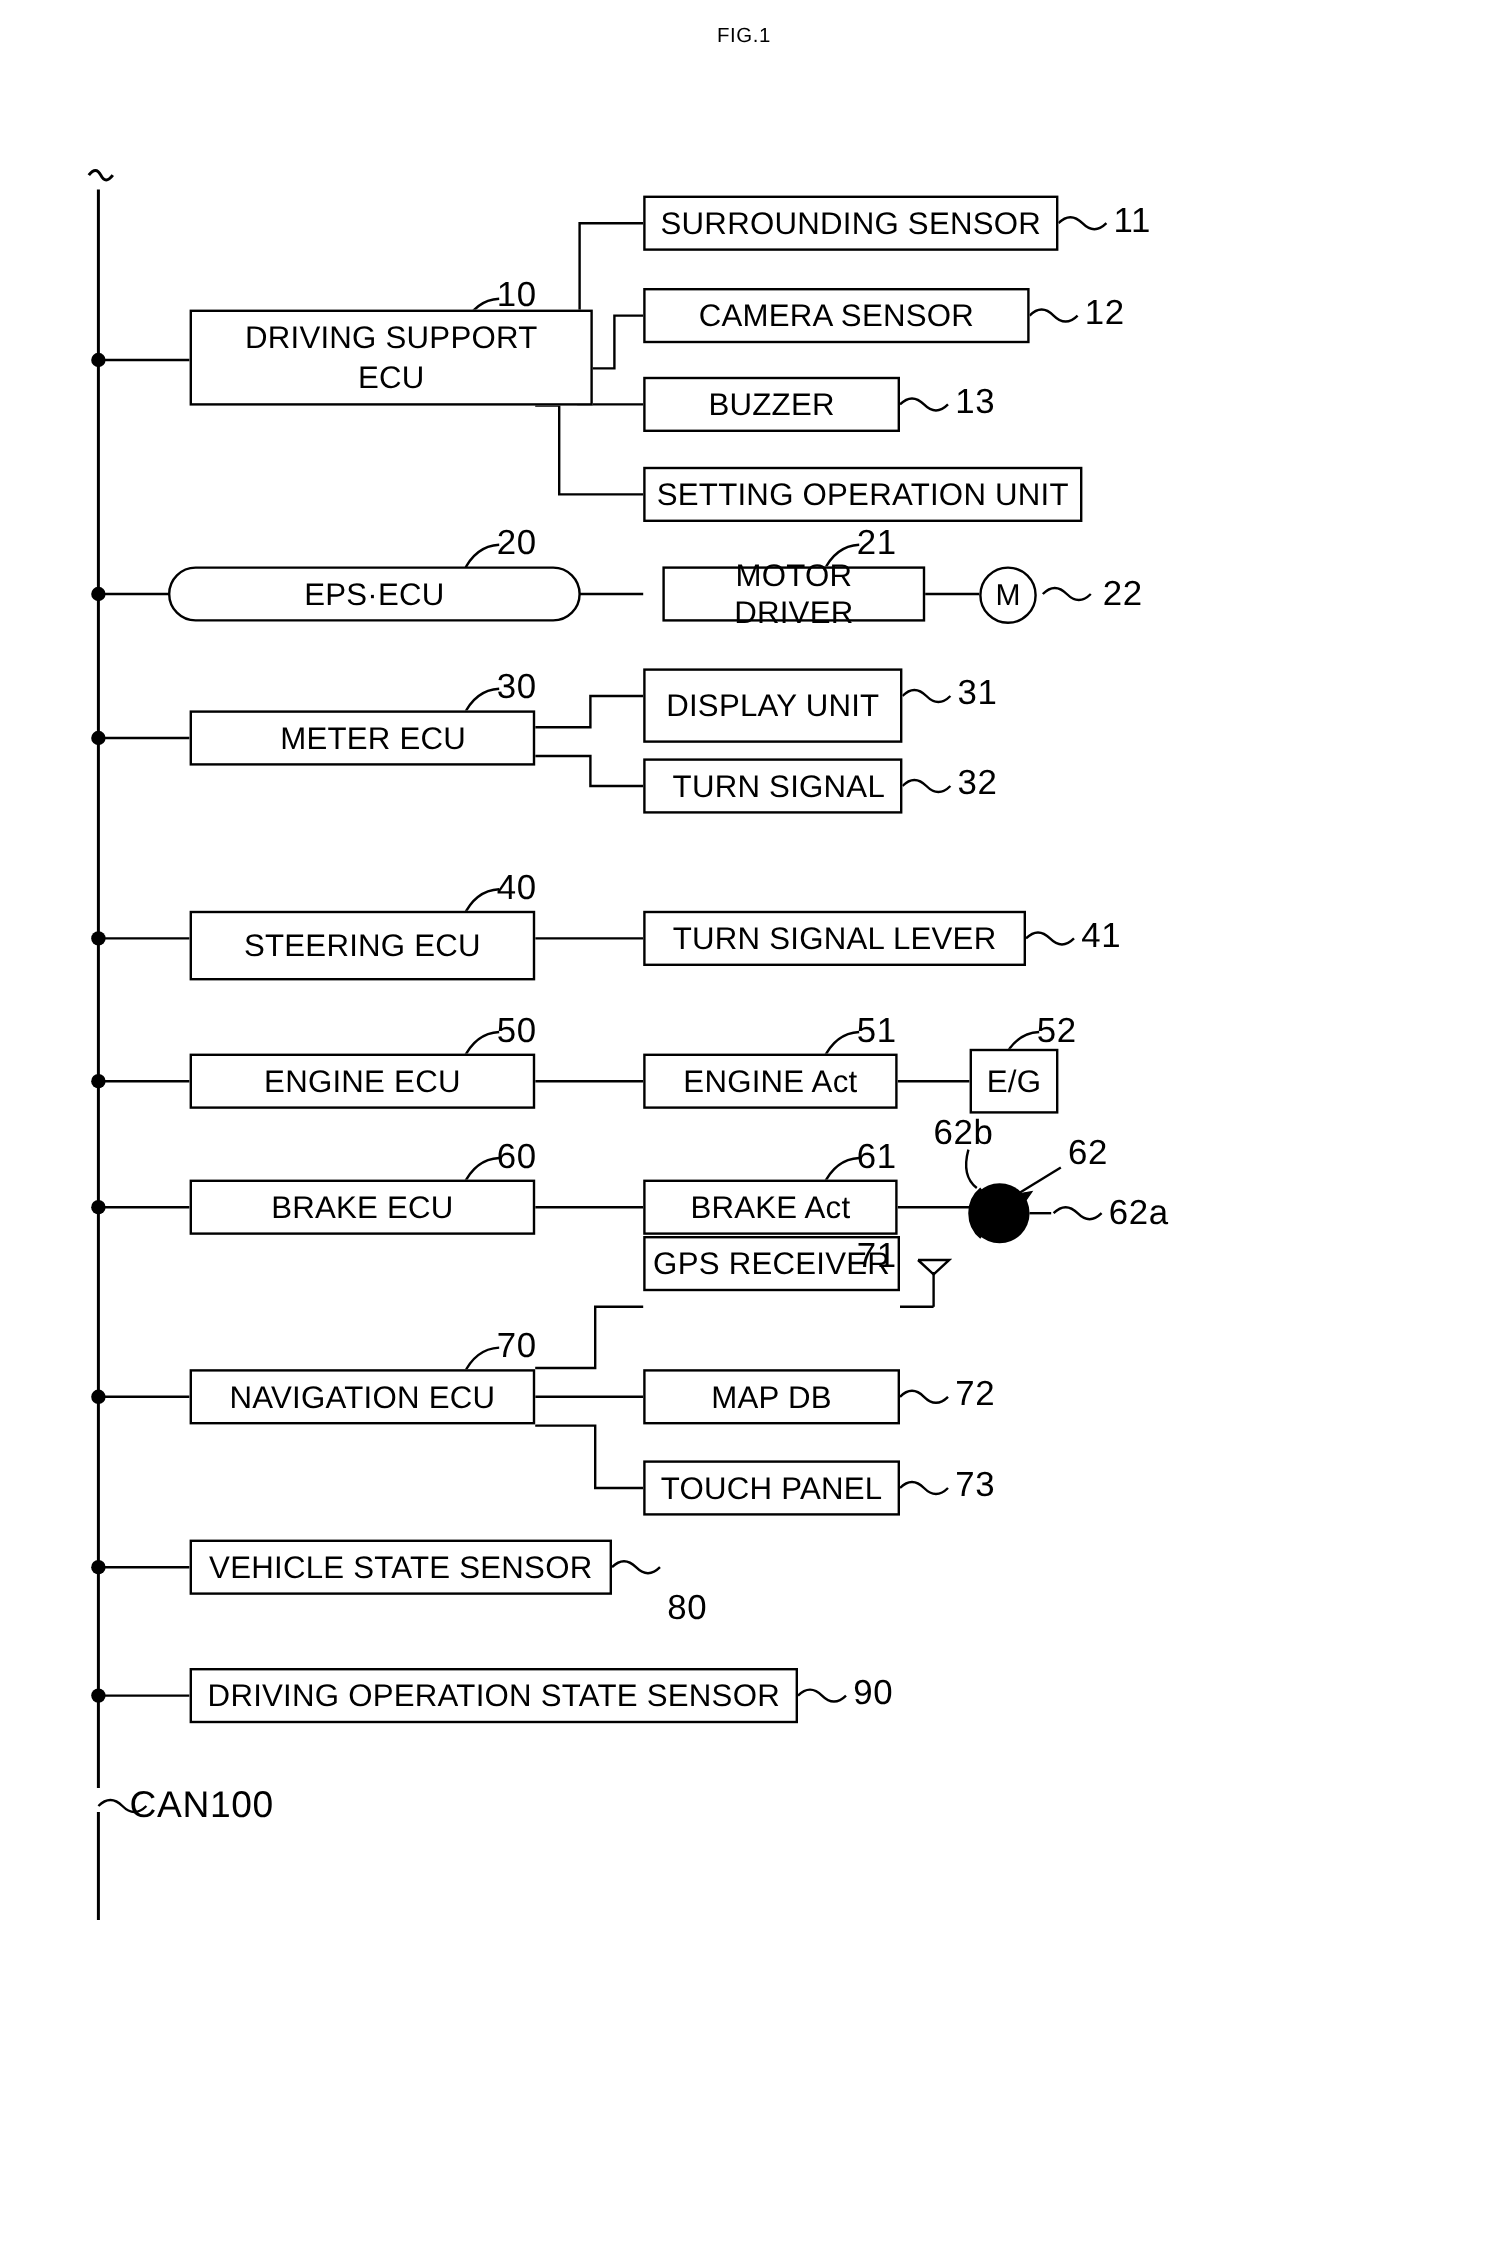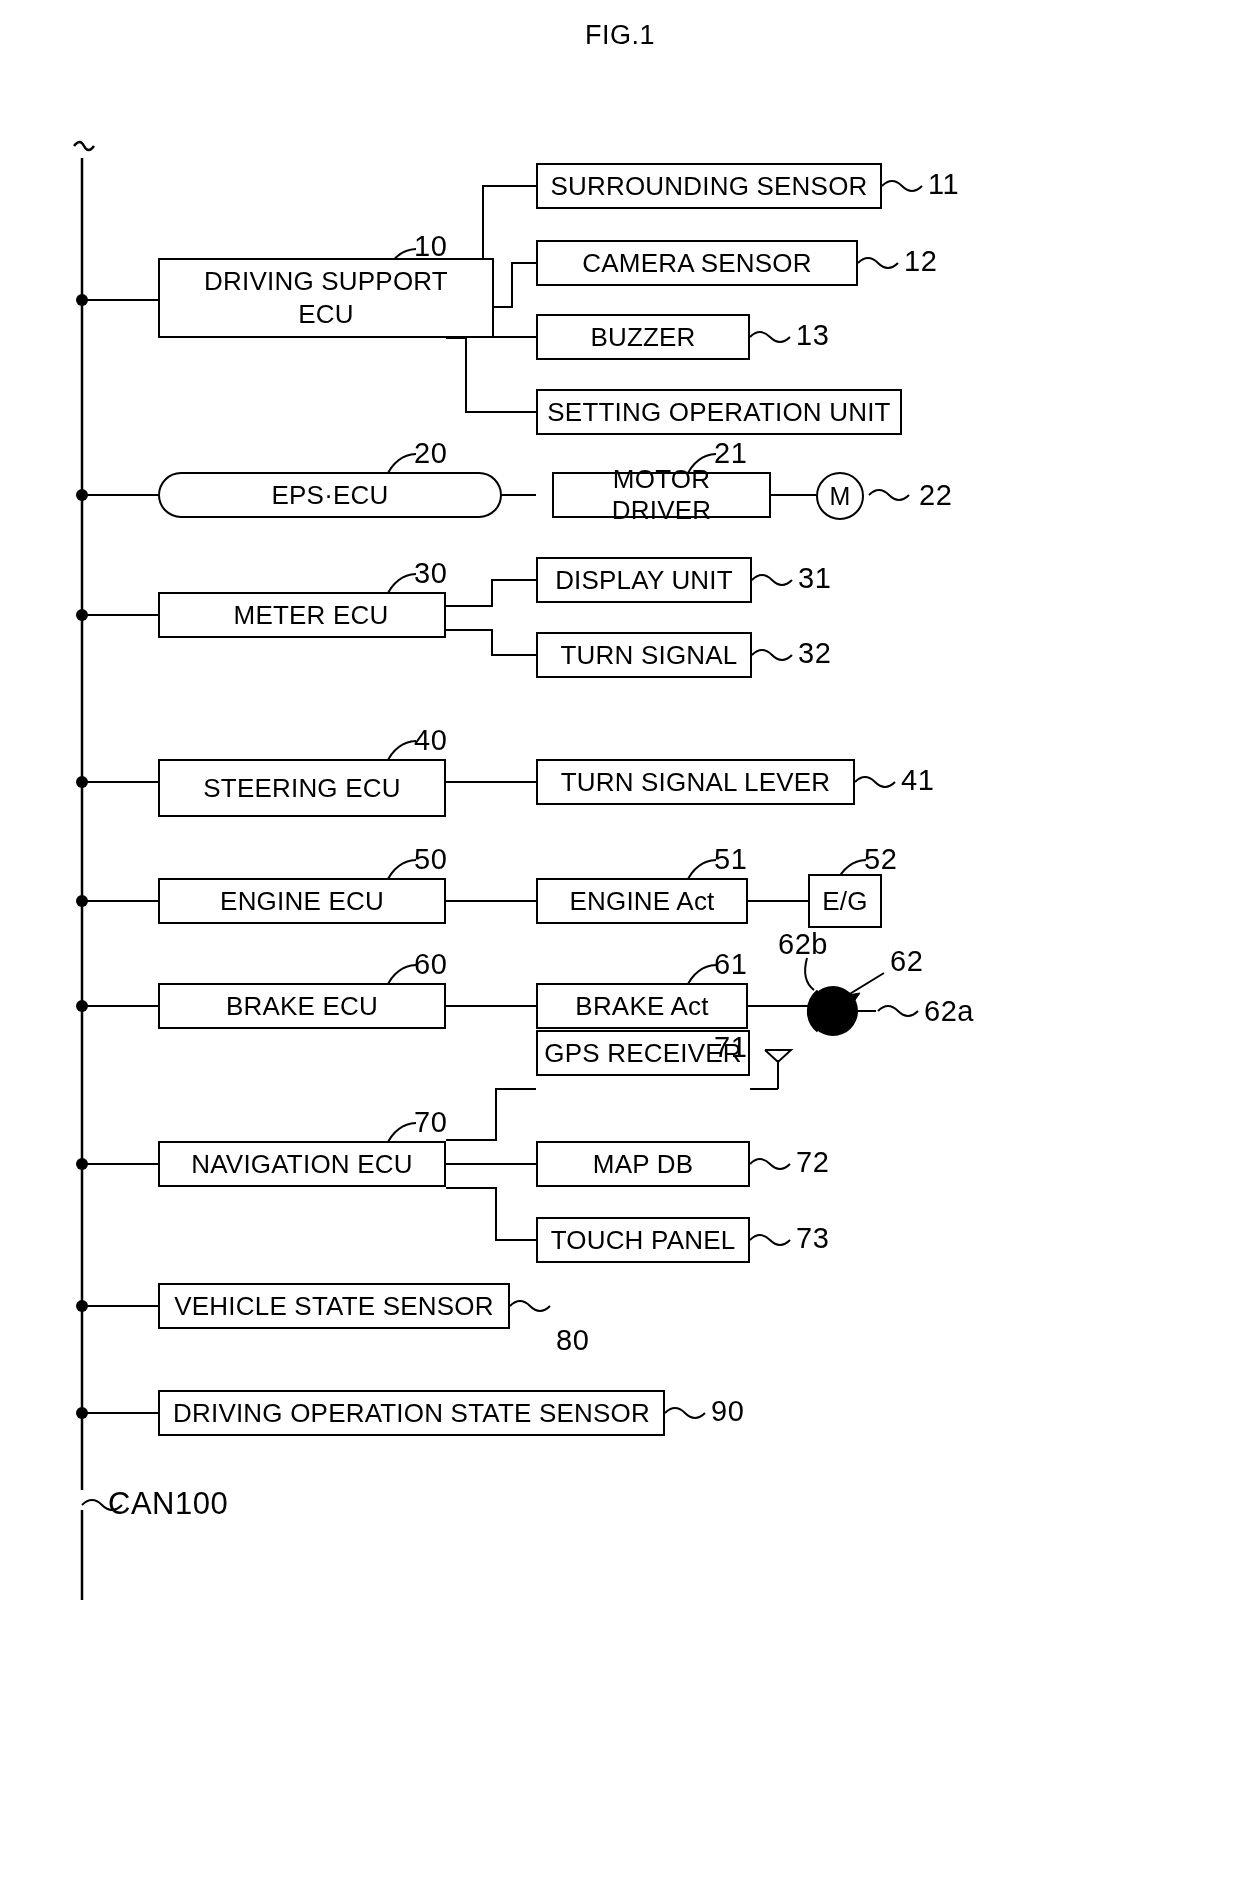--- a/index.html
+++ b/index.html
@@ -10,21 +10,21 @@
     position:relative;
     overflow:hidden;
   }
   #fig-root{position:absolute;left:0;top:0;width:1240px;height:1878px;}
 
   .fig-title{
     position:absolute;
     width:100%;
     text-align:center;
     top:20px;
-    font-size:27px;
+    font-size:17px;
     letter-spacing:0.5px;
   }
 
   
   .node{
     position:absolute;
     border:2px solid #000;
     background:#fff;
     box-sizing:border-box;
     display:flex;
@@ -188,41 +188,41 @@
 
   <div class="node" style="left:536px;top:314px;width:214px;height:46px;">
     <span>BUZZER</span>
   </div>
   <div class="ref" style="left:796px;top:319px;">13</div>
 
   <div class="node" style="left:536px;top:389px;width:366px;height:46px;">
     <span>SETTING OPERATION UNIT</span>
   </div>
 
-  <div class="node" style="left:158px;top:472px;width:344px;height:46px;border-radius:23px;">
+  <div class="node" style="left:140px;top:472px;width:344px;height:46px;border-radius:23px;">
     <span>EPS·ECU</span>
   </div>
   <div class="ref" style="left:414px;top:437px;">20</div>
 
   <div class="node" style="left:552px;top:472px;width:219px;height:46px;">
     <span>MOTOR DRIVER</span>
   </div>
   <div class="ref" style="left:714px;top:437px;">21</div>
 
   <div class="circle" style="left:816px;top:472px;width:48px;height:48px;">
     <span>M</span>
   </div>
   <div class="ref" style="left:919px;top:479px;">22</div>
 
   <div class="node" style="left:158px;top:592px;width:288px;height:46px;padding-left:24px;">
     <span>METER ECU</span>
   </div>
   <div class="ref" style="left:414px;top:557px;">30</div>
 
-  <div class="node" style="left:536px;top:557px;width:216px;height:46px;">
+  <div class="node" style="left:536px;top:557px;width:216px;height:62px;">
     <span>DISPLAY UNIT</span>
   </div>
   <div class="ref" style="left:798px;top:562px;">31</div>
 
   <div class="node" style="left:536px;top:632px;width:216px;height:46px;padding-left:16px;">
     <span>TURN SIGNAL</span>
   </div>
   <div class="ref" style="left:798px;top:637px;">32</div>
 
   <div class="node" style="left:158px;top:759px;width:288px;height:58px;">

